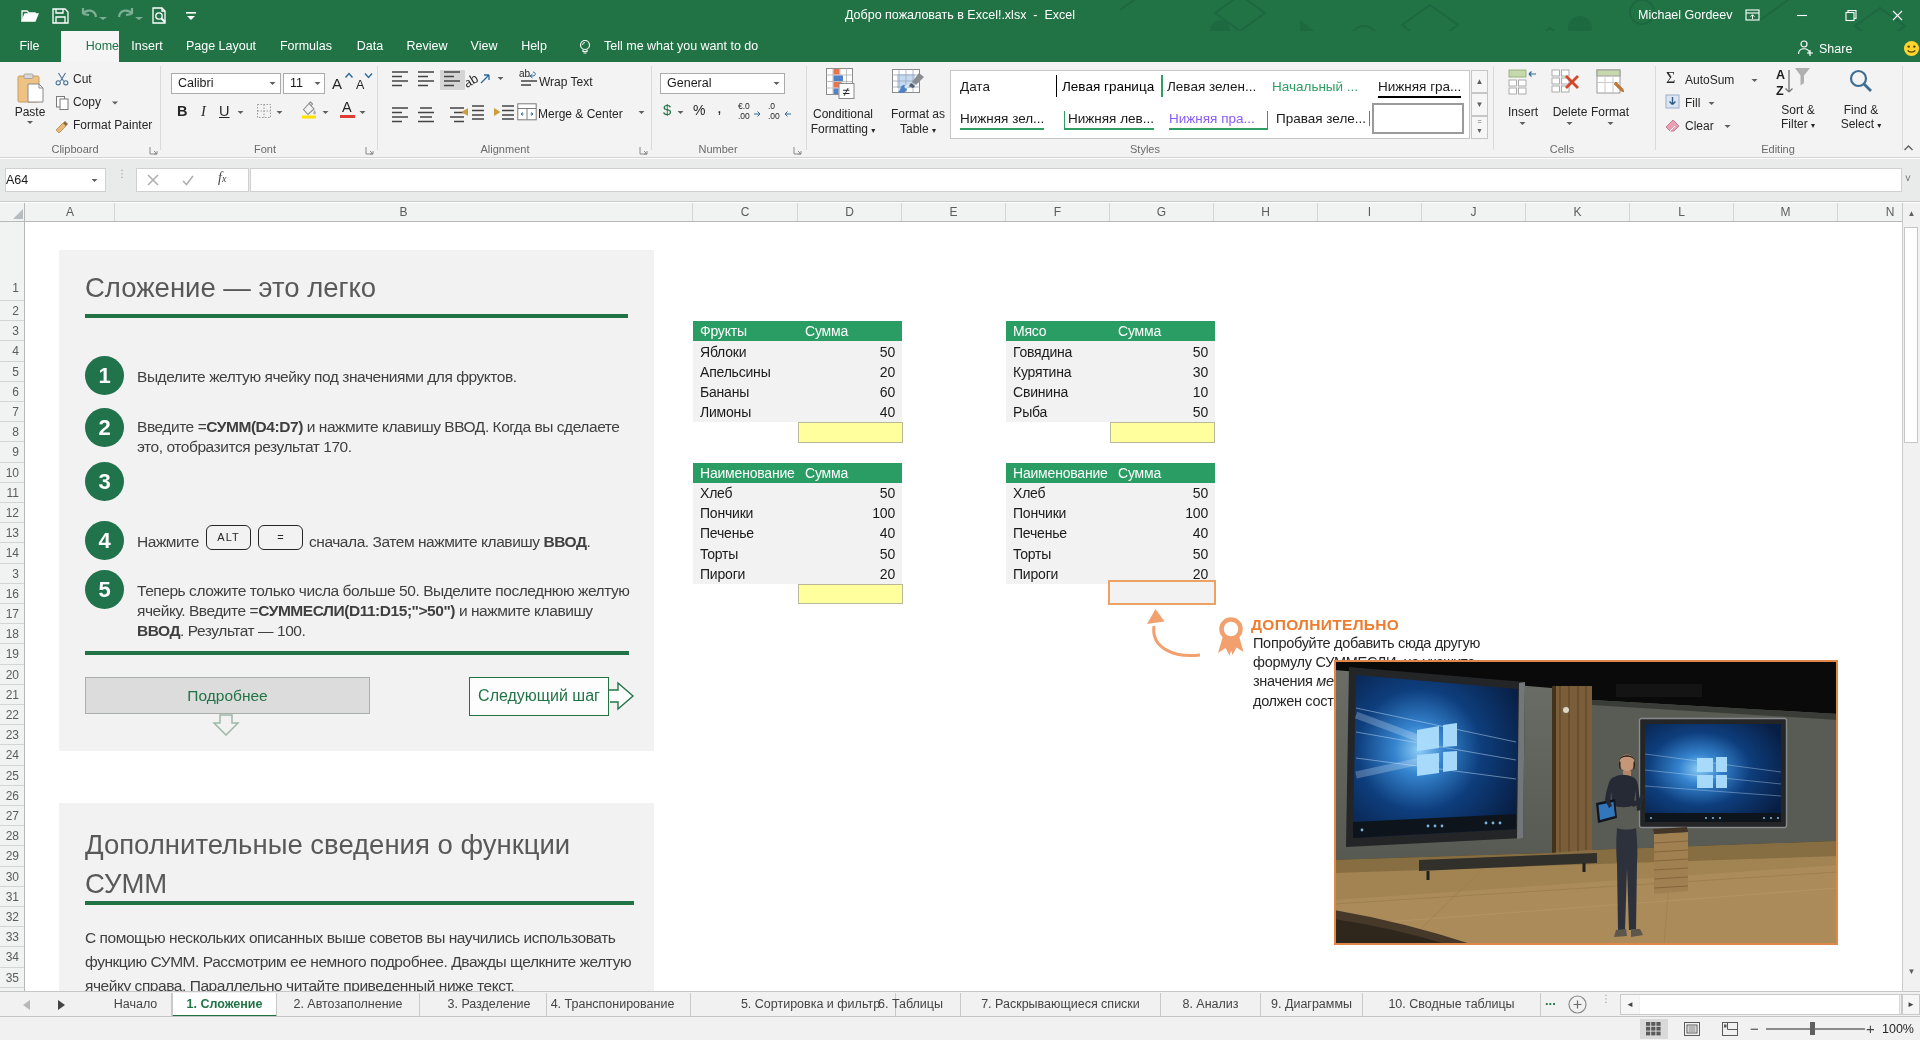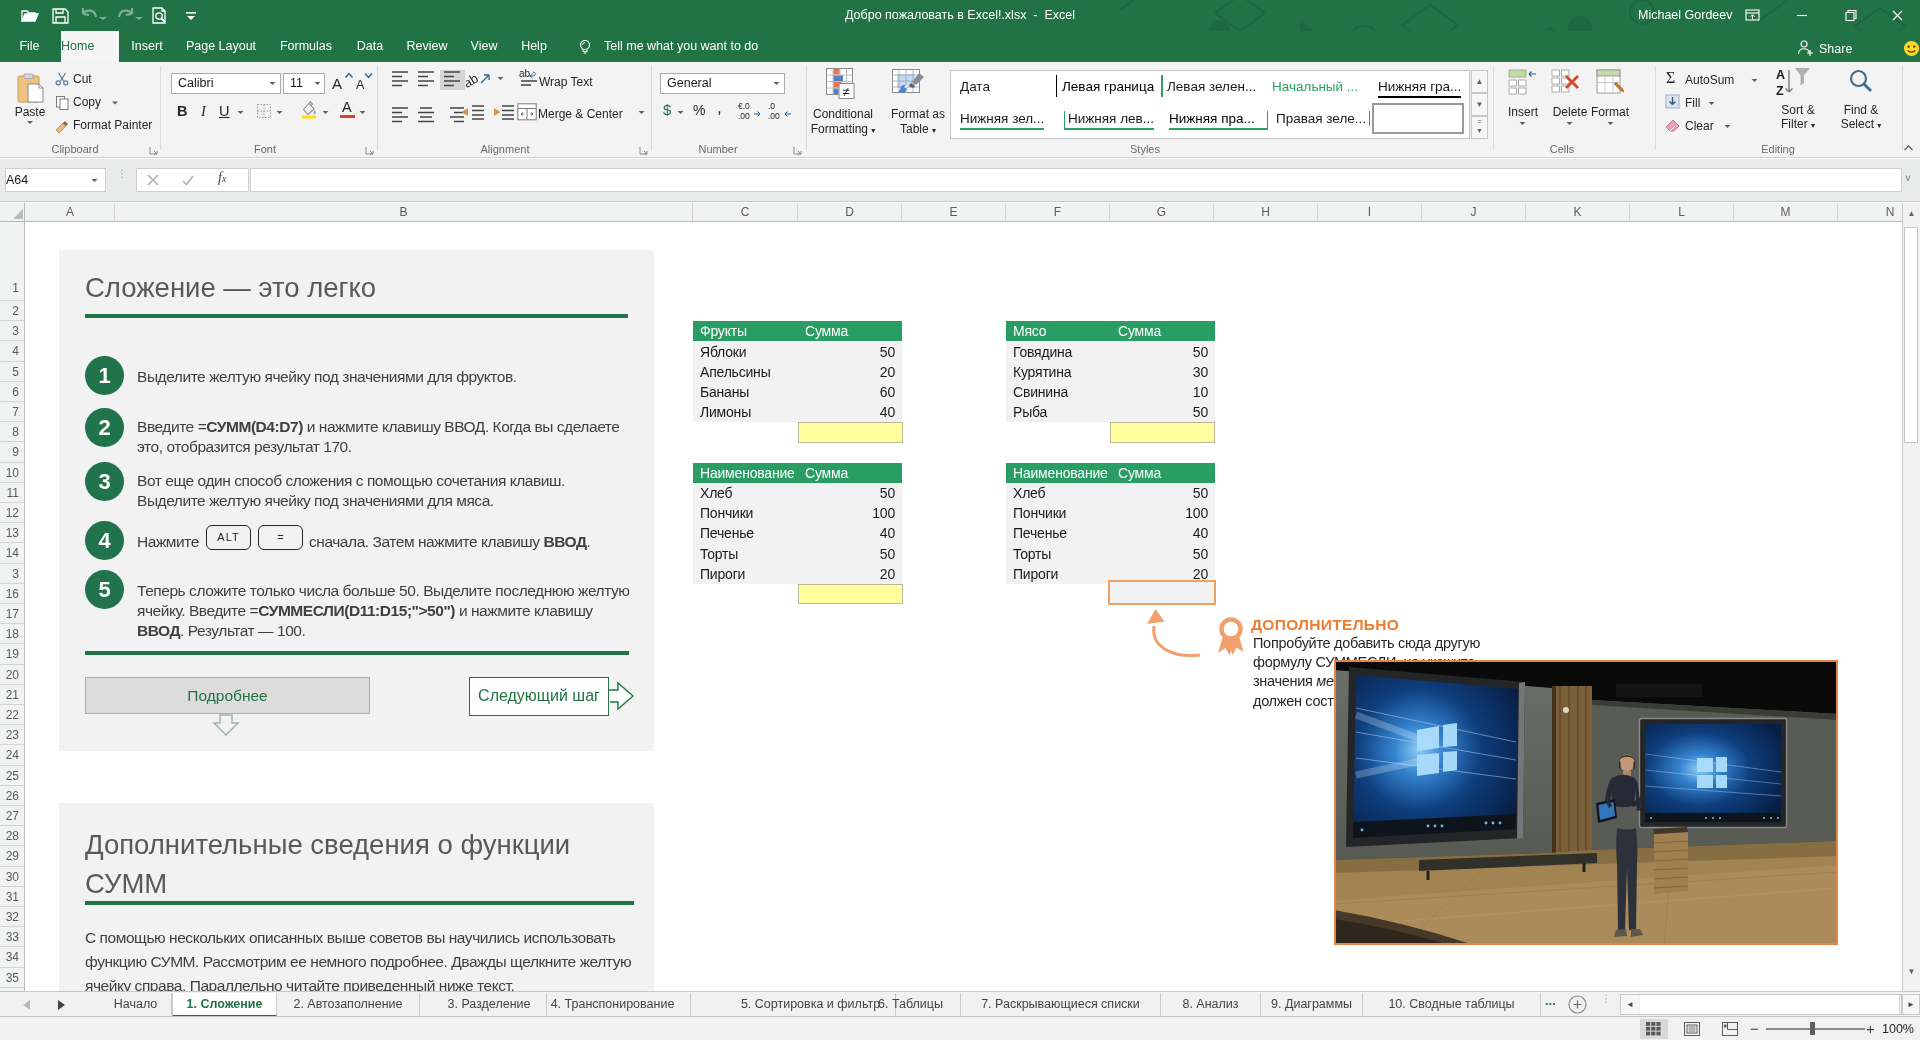--- a/index.html
+++ b/index.html
@@ -4,21 +4,21 @@
 <style>
 * { margin:0; padding:0; box-sizing:border-box; }
 html,body { width:1920px; height:1040px; overflow:hidden; font-family:"Liberation Sans", sans-serif; }
 #app { position:absolute; left:0; top:0; width:1920px; height:1040px; background:#ffffff; }
 .abs { position:absolute; }
 
 
 #titlebar { left:0; top:0; width:1920px; height:31px; background:#217346; color:#fff;text-decoration:underline; }
 #tabrow { left:0; top:31px; width:1920px; height:31px; background:#217346; color:#fff; }
 .rtab { position:absolute; top:0; height:31px; line-height:31px; font-size:12.5px; color:#fff; text-align:center; }
-#hometab { position:absolute; left:61px; top:0; width:58px; height:31px; background:#f5f5f5; color:#217346; text-align:left; line-height:31px; font-size:12.5px; }
+#hometab { position:absolute; left:61px; top:0; width:58px; height:31px; background:#f5f5f5; color:#217346; text-align:right; line-height:31px; font-size:12.5px; }
 
 
 #ribbon { left:0; top:62px; width:1920px; height:96px; background:#f3f3f3; border-bottom:1px solid #d2d2d2; }
 .gsep { position:absolute; top:4px; width:1px; height:84px; background:#dadada; }
 .glabel { position:absolute; top:81px; font-size:11px; color:#6a6a6a; text-align:center; }
 .rbtntxt { font-size:12px; color:#262626; }
 
 
 #fbar { left:0; top:159px; width:1920px; height:43px; background:#e9eaea; border-bottom:1px solid #c9c9c9; }
 
@@ -353,21 +353,21 @@
     <div class="abs" style="left:950px;top:8px;width:520px;height:69px;background:#fff;border:1px solid #c6c6c6"></div>
     <div class="abs" style="left:960px;top:17px;font-size:13.5px;color:#1a1a1a">Дата</div>
     <div class="abs" style="left:1056px;top:13px;width:1px;height:22px;background:#000"></div>
     <div class="abs" style="left:1062px;top:17px;font-size:13.5px;color:#000000">Левая граница</div>
     <div class="abs" style="left:1161px;top:13px;width:1.5px;height:22px;background:#2f9e64"></div>
     <div class="abs" style="left:1167px;top:17px;font-size:13.5px;color:#1a1a1a">Левая зелен...</div>
     <div class="abs" style="left:1272px;top:17px;font-size:13.5px;color:#2f9e64">Начальный ...</div>
     <div class="abs" style="left:1378px;top:17px;font-size:13.5px;color:#1a1a1a;border-bottom:2px solid #000;padding-bottom:2px">Нижняя гра...</div>
     <div class="abs" style="left:960px;top:49px;font-size:13.5px;color:#1a1a1a;border-bottom:2px solid #2f9e64;padding-bottom:2px">Нижняя зел...</div>
     <div class="abs" style="left:1064px;top:49px;font-size:13.5px;color:#1a1a1a;border-bottom:2px solid #2f9e64;border-left:1.5px solid #2f9e64;padding-bottom:2px;padding-left:3px">Нижняя лев...</div>
-    <div class="abs" style="left:1169px;top:49px;font-size:13.5px;color:#000000;border-bottom:2px solid #2f9e64;border-right:1.5px solid #2f9e64;padding-bottom:2px;padding-right:12px">Нижняя пра...</div>
+    <div class="abs" style="left:1169px;top:49px;font-size:13.5px;color:#8b5cf6;border-bottom:2px solid #2f9e64;border-right:1.5px solid #2f9e64;padding-bottom:2px;padding-right:12px">Нижняя пра...</div>
     <div class="abs" style="left:1276px;top:49px;font-size:13.5px;color:#1a1a1a;border-right:1.5px solid #2f9e64;padding-right:3px">Правая зеле...</div>
     <div class="abs" style="left:1372px;top:41px;width:92px;height:31px;background:#fff;border:2px solid #9a9a9a"></div>
 
     <div class="abs" style="left:1471px;top:8px;width:17px;height:23px;background:#f6f6f6;border:1px solid #c6c6c6;text-align:center;font-size:8px;color:#5f5f5f;line-height:21px">▲</div>
     <div class="abs" style="left:1471px;top:31px;width:17px;height:23px;background:#f6f6f6;border:1px solid #c6c6c6;text-align:center;font-size:8px;color:#5f5f5f;line-height:21px">▼</div>
     <div class="abs" style="left:1471px;top:54px;width:17px;height:23px;background:#f6f6f6;border:1px solid #c6c6c6;text-align:center;font-size:7px;color:#5f5f5f;line-height:9px">=<br>▼</div>
 
     <svg class="abs" style="left:1508px;top:7px" width="30" height="28" viewBox="0 0 30 28">
       <rect x="1" y="1" width="17" height="7" fill="#c6d9ad" stroke="#8aa86a" stroke-width="0.8"></rect>
       <g fill="#fff" stroke="#9a9a9a" stroke-width="0.8">
@@ -525,21 +525,20 @@
     <div class="panel" style="left:34px;top:28px;width:595px;height:501px"></div>
     <div class="abs" style="left:60px;top:50px;font-size:27.5px;color:#595959">Сложение — это легко</div>
     <div class="greenline" style="left:60px;top:92px;width:543px;height:3.5px"></div>
     <div class="circ" style="left:60px;top:133.5px">1</div>
     <div class="circ" style="left:60px;top:185.5px">2</div>
     <div class="circ" style="left:60px;top:240px">3</div>
     <div class="circ" style="left:60px;top:298.5px">4</div>
     <div class="circ" style="left:60px;top:347.5px">5</div>
     <div class="step" style="left:112px;top:144.5px;width:500px">Выделите желтую ячейку под значениями для фруктов.</div>
     <div class="step" style="left:112px;top:195px;width:492px">Введите =<b>СУММ(D4:D7)</b> и нажмите клавишу ВВОД. Когда вы сделаете<br>это, отобразится результат 170.</div>
-    <div class="step" style="left:112px;top:249px;width:492px">Вот еще один способ сложения с помощью сочетания клавиш.<br>Выделите желтую ячейку под значениями для мяса.</div>
     <div class="step" style="left:112px;top:310px">Нажмите</div>
     <div class="abs" style="left:181px;top:303px;width:45px;height:25px;border:1.5px solid #262626;border-radius:6px;font-size:11px;color:#262626;text-align:center;line-height:23px;letter-spacing:1px">ALT</div>
     <div class="abs" style="left:233px;top:303px;width:45px;height:25px;border:1.5px solid #262626;border-radius:6px;font-size:11px;color:#262626;text-align:center;line-height:23px">=</div>
     <div class="step" style="left:284px;top:310px">сначала. Затем нажмите клавишу <b>ВВОД</b>.</div>
     <div class="step" style="left:112px;top:358.6px;width:500px">Теперь сложите только числа больше 50. Выделите последнюю желтую<br>ячейку. Введите =<b>СУММЕСЛИ(D11:D15;"&gt;50")</b> и нажмите клавишу<br><b>ВВОД</b>. Результат — 100.</div>
     <div class="greenline" style="left:60px;top:429px;width:544px;height:3.5px"></div>
 
     <div class="abs" style="left:60px;top:454.6px;width:285px;height:37px;background:#dcdcdc;border:1px solid #a9afA9;font-size:15.5px;color:#217346;text-align:center;line-height:35px">Подробнее</div>
     <svg class="abs" style="left:185px;top:491.5px" width="32" height="22" viewBox="0 0 32 22">
       <path d="M10 1 h12 v8 h6 l-12 12 l-12 -12 h6 z" fill="#f2f2f2" stroke="#9fb8a8" stroke-width="1.5"></path>

